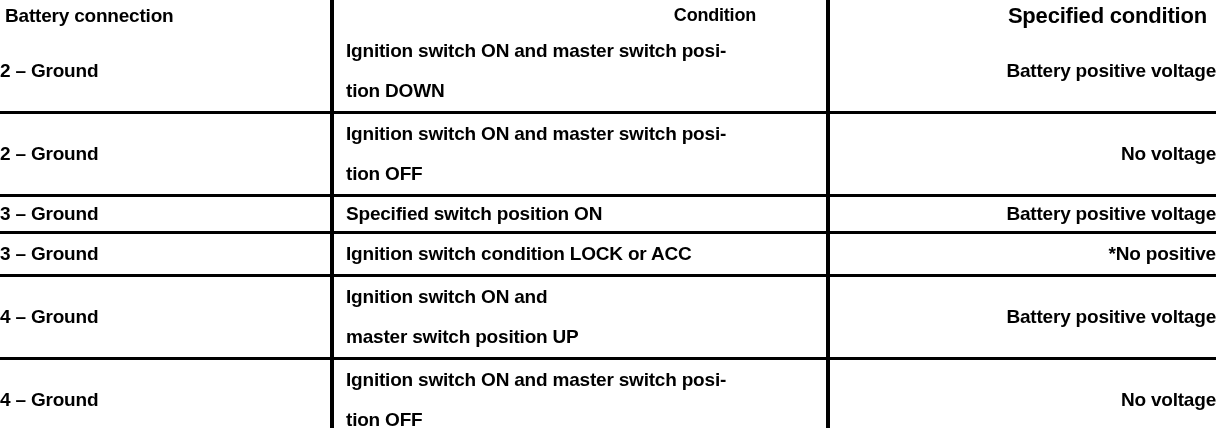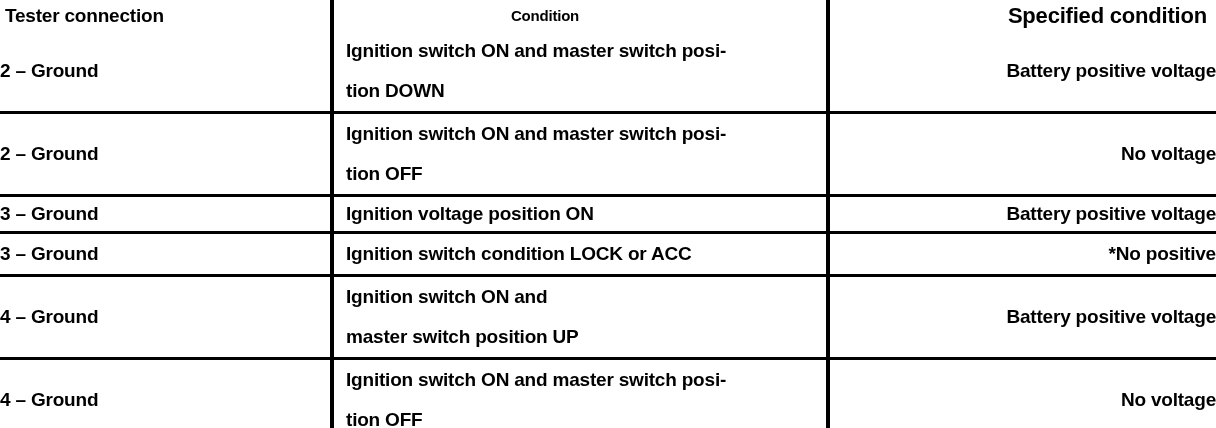--- a/index.html
+++ b/index.html
@@ -52,21 +52,21 @@
   .spec-table tr.hdr { height: 31px; }
   .spec-table tr.r1  { height: 79px; }
   .spec-table tr.r2  { height: 77px; }
   .spec-table tr.r3  { height: 37px; }
   .spec-table tr.r4  { height: 43px; }
   .spec-table tr.r5  { height: 82px; }
   .spec-table tr.r6  { height: 79px; }
 
   
   th.h-tester    { text-align: left;  padding-left: 5px;  font-size: 19px; }
-  th.h-condition { text-align: center; padding-right: 70px; font-size: 15px; }
+  th.h-condition { text-align: right; padding-right: 70px; font-size: 18px; }
   th.h-specified { text-align: right; padding-right: 9px; font-size: 22px; }
 
   
   td.tester    { text-align: left; line-height: 30px; }
   td.cond      { text-align: left; padding-left: 12px; white-space: pre; line-height: 40px; }
   td.spec      { text-align: right; padding-left: 20px; line-height: 30px; }
 
   
   tr.r3 td, tr.r4 td { line-height: 30px; margin-top: 42px; }
 </style>
@@ -74,41 +74,41 @@
 <body>
 
 <table class="spec-table">
   <colgroup>
     <col class="c1">
       <col class="c2">
       <col class="c3">
   </colgroup>
   <thead>
     <tr class="hdr">
-      <th class="h-tester">Tester connection</th>
+      <th class="h-tester">Battery connection</th>
       <th class="h-condition">Condition</th>
       <th class="h-specified">Specified condition</th>
     </tr>
   </thead>
   <tbody>
     <tr class="r1">
       <td class="tester">2 – Ground</td>
       <td class="cond">Ignition switch ON and master switch posi-
 tion DOWN</td>
       <td class="spec">Battery positive voltage</td>
     </tr>
     <tr class="r2">
       <td class="tester">2 – Ground</td>
       <td class="cond">Ignition switch ON and master switch posi-
 tion OFF</td>
       <td class="spec">No voltage</td>
     </tr>
     <tr class="r3">
       <td class="tester">3 – Ground</td>
-      <td class="cond">Ignition voltage position ON</td>
+      <td class="cond">Specified switch position ON</td>
       <td class="spec">Battery positive voltage</td>
     </tr>
     <tr class="r4">
       <td class="tester">3 – Ground</td>
       <td class="cond">Ignition switch condition LOCK or ACC</td>
       <td class="spec">*No positive</td>
     </tr>
     <tr class="r5">
       <td class="tester">4 – Ground</td>
       <td class="cond">Ignition switch ON and

